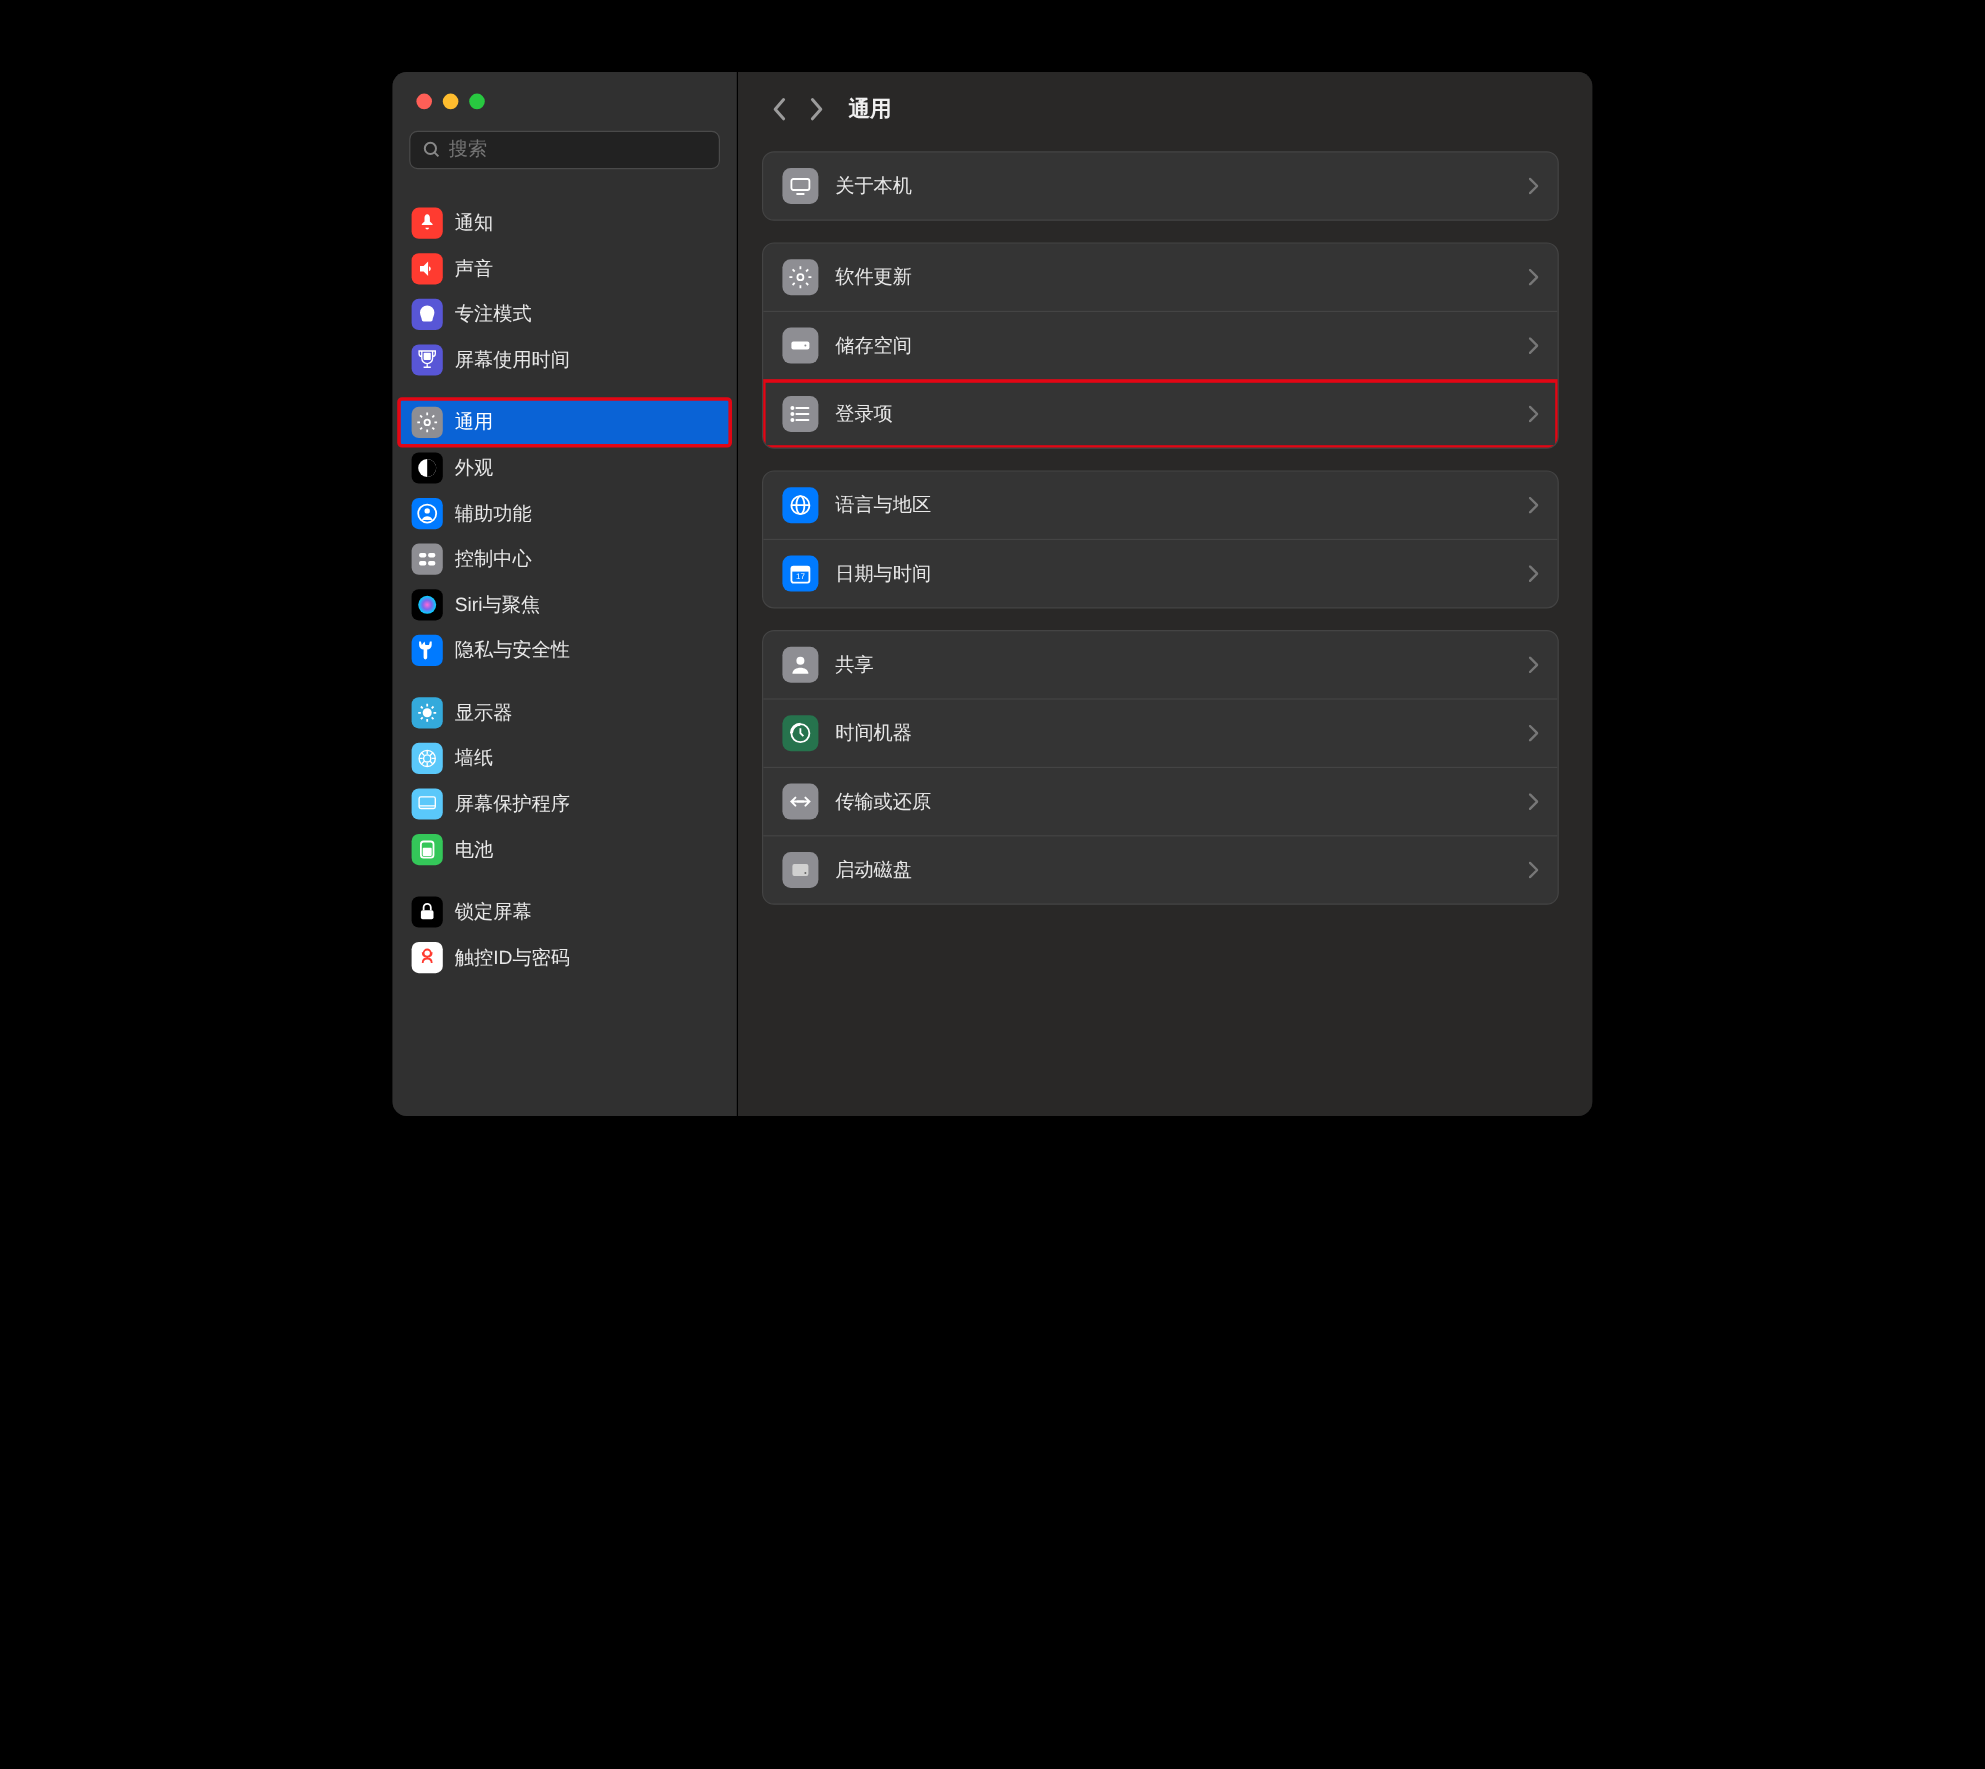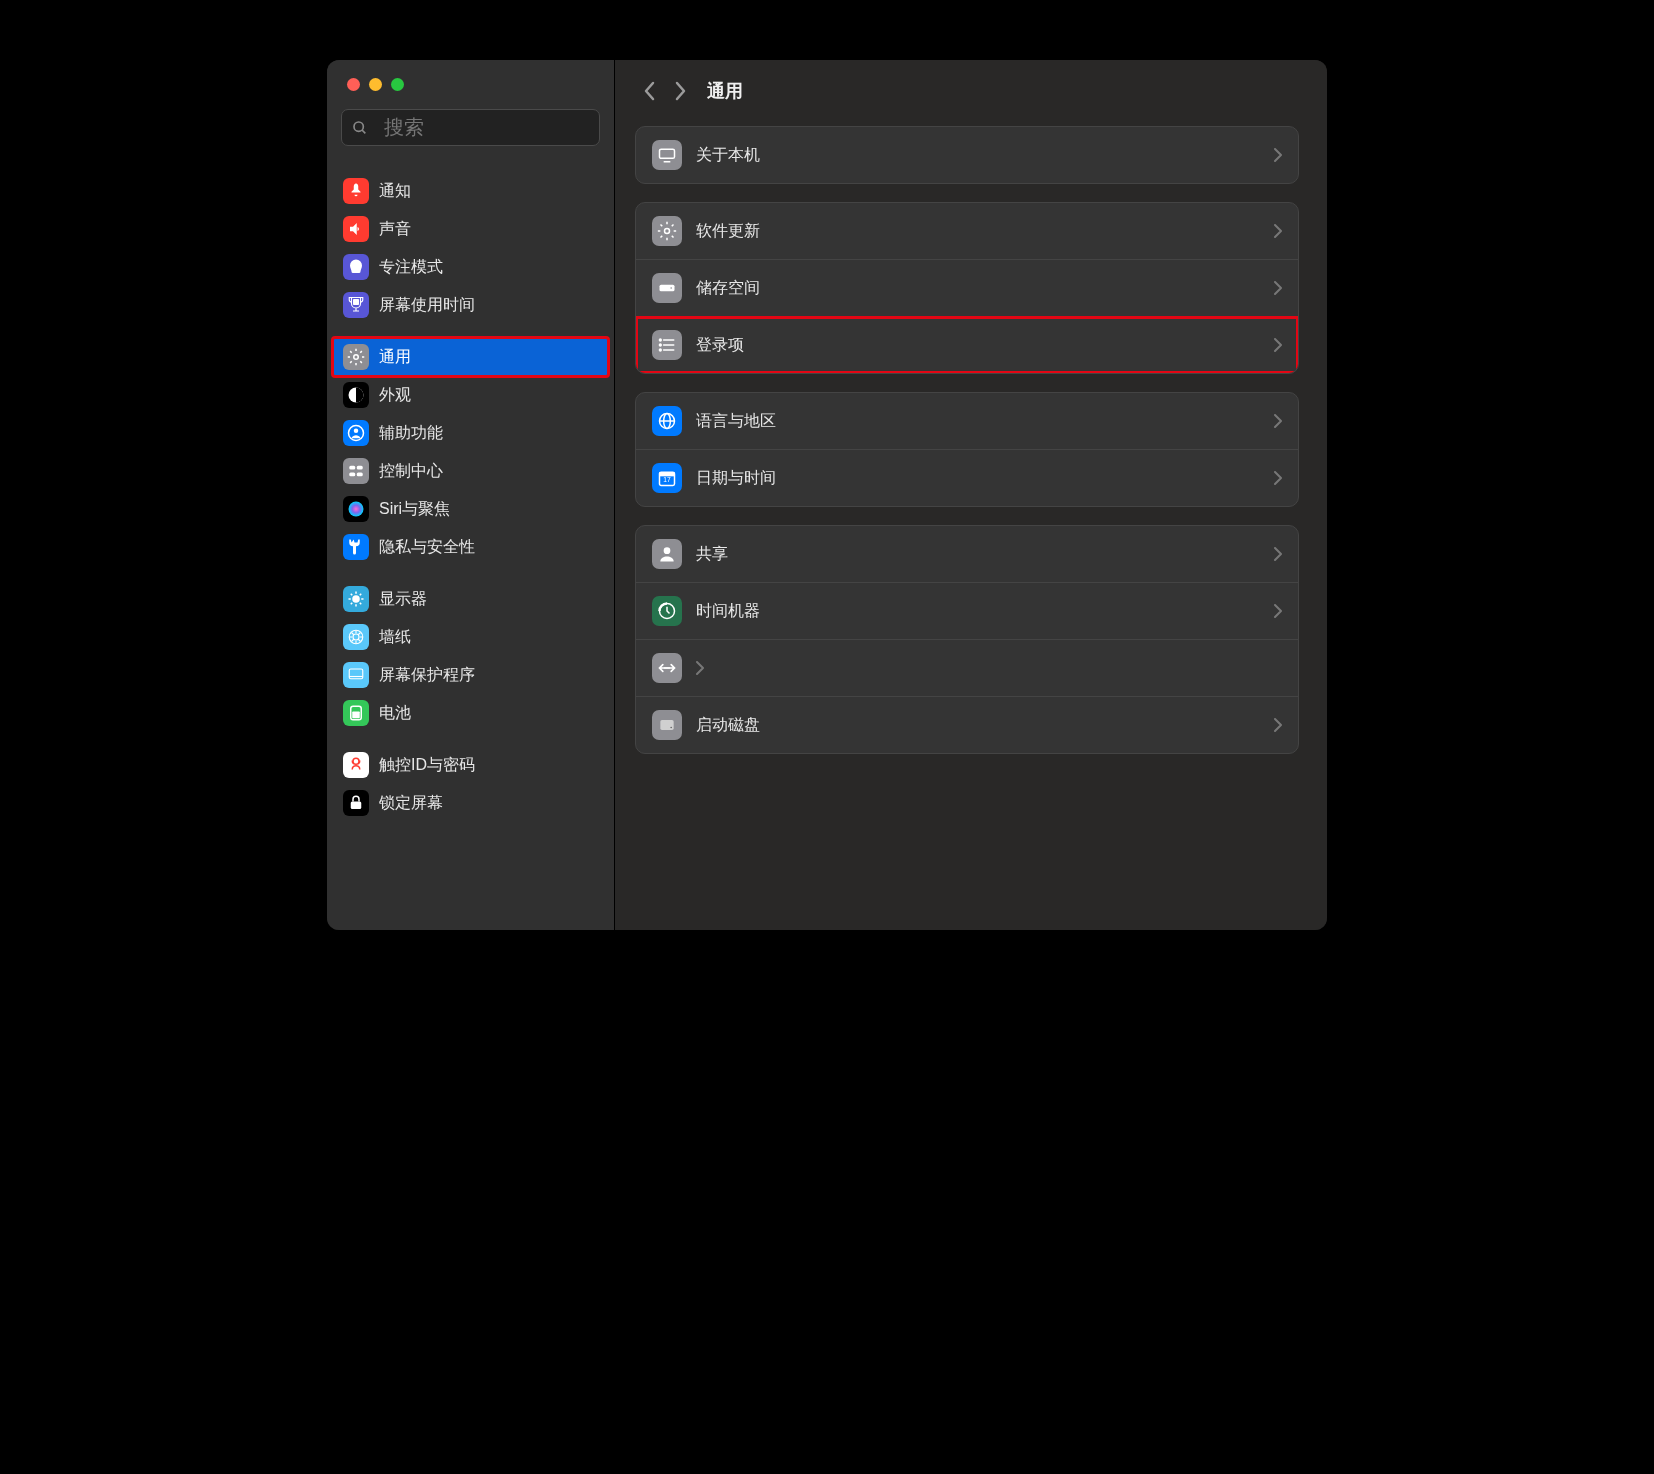--- a/index.html
+++ b/index.html
@@ -45,22 +45,22 @@
   border: 1px solid #4a4a4a;
   border-radius: 7px;
   padding: 6px 10px;
 }
 .search-box svg { flex-shrink: 0; }
 .search-input {
   background: transparent;
   border: none;
   outline: none;
   color: #888;
-  font-size: 20px;
-  margin-left: 16px;
+  font-size: 16px;
+  margin-left: 6px;
   width: 100%;
 }
 .sidebar-list {
   flex: 1;
   padding: 6px 6px;
   overflow-y: auto;
 }
 .sidebar-group { margin-top: 14px; }
 .sidebar-group:first-child { margin-top: 10px; }
 .sidebar-item {
@@ -307,35 +307,35 @@
               <svg viewBox="0 0 24 24" fill="#fff">
                 <rect x="5" y="3" width="14" height="18" rx="3" fill="none" stroke="#fff" stroke-width="2"></rect>
                 <rect x="7" y="10" width="10" height="9" rx="1"></rect>
               </svg>
             </div>
             <span>电池</span>
           </div>
         </div>
         <div class="sidebar-group">
           <div class="sidebar-item">
+            <div class="sb-icon" style="background: rgb(0, 0, 0);">
+              <svg viewBox="0 0 24 24" fill="#fff">
+                <rect x="5" y="10" width="14" height="10" rx="2"></rect>
+                <path d="M8 10V7a4 4 0 018 0v3" fill="none" stroke="#fff" stroke-width="2"></path>
+              </svg>
+            </div>
+            <span>锁定屏幕</span>
+          </div>
+          <div class="sidebar-item">
             <div class="sb-icon" style="background: rgb(255, 255, 255);">
               <svg viewBox="0 0 24 24" fill="none" stroke="#ff3b30" stroke-width="2">
                 <path d="M12 11c3 0 5-2 5-5M12 11c-3 0-5-2-5-5M12 11v2c3 0 5 2 5 5M12 13c-3 0-5 2-5 5M12 11a4 4 0 100-8 4 4 0 000 8z"></path>
               </svg>
             </div>
             <span>触控ID与密码</span>
-          </div>
-          <div class="sidebar-item">
-            <div class="sb-icon" style="background: rgb(0, 0, 0);">
-              <svg viewBox="0 0 24 24" fill="#fff">
-                <rect x="5" y="10" width="14" height="10" rx="2"></rect>
-                <path d="M8 10V7a4 4 0 018 0v3" fill="none" stroke="#fff" stroke-width="2"></path>
-              </svg>
-            </div>
-            <span>锁定屏幕</span>
           </div>
         </div>
       </div>
   </div>
   <div class="main">
     <div class="main-header">
       <div class="nav-btn">
         <svg viewBox="0 0 12 20" fill="none" stroke="#9b9b9b" stroke-width="2.5" stroke-linecap="round" stroke-linejoin="round">
             <polyline points="9,2 2,10 9,18"></polyline>
           </svg>
@@ -458,20 +458,21 @@
               <polyline points="1,1 7,7 1,13" fill="none" stroke="#777" stroke-width="2" stroke-linecap="round" stroke-linejoin="round"></polyline>
             </svg>
           </div>
           <div class="row">
             <div class="row-icon" style="background: rgb(142, 142, 147);">
               <svg viewBox="0 0 24 24" fill="none" stroke="#fff" stroke-width="2" stroke-linecap="round">
                 <path d="M7 16l-4-4 4-4M3 12h12"></path>
                 <path d="M17 8l4 4-4 4M21 12H9"></path>
               </svg>
             </div>
+            <div class="row-label">传输或还原</div>
             <svg class="chevron" viewBox="0 0 8 14">
               <polyline points="1,1 7,7 1,13" fill="none" stroke="#777" stroke-width="2" stroke-linecap="round" stroke-linejoin="round"></polyline>
             </svg>
           </div>
           <div class="row">
             <div class="row-icon" style="background: rgb(142, 142, 147);">
               <svg viewBox="0 0 24 24" fill="#d0d0d0">
                 <rect x="4" y="6" width="16" height="12" rx="2"></rect>
                 <circle cx="17" cy="15" r="1" fill="#666"></circle>
               </svg>

